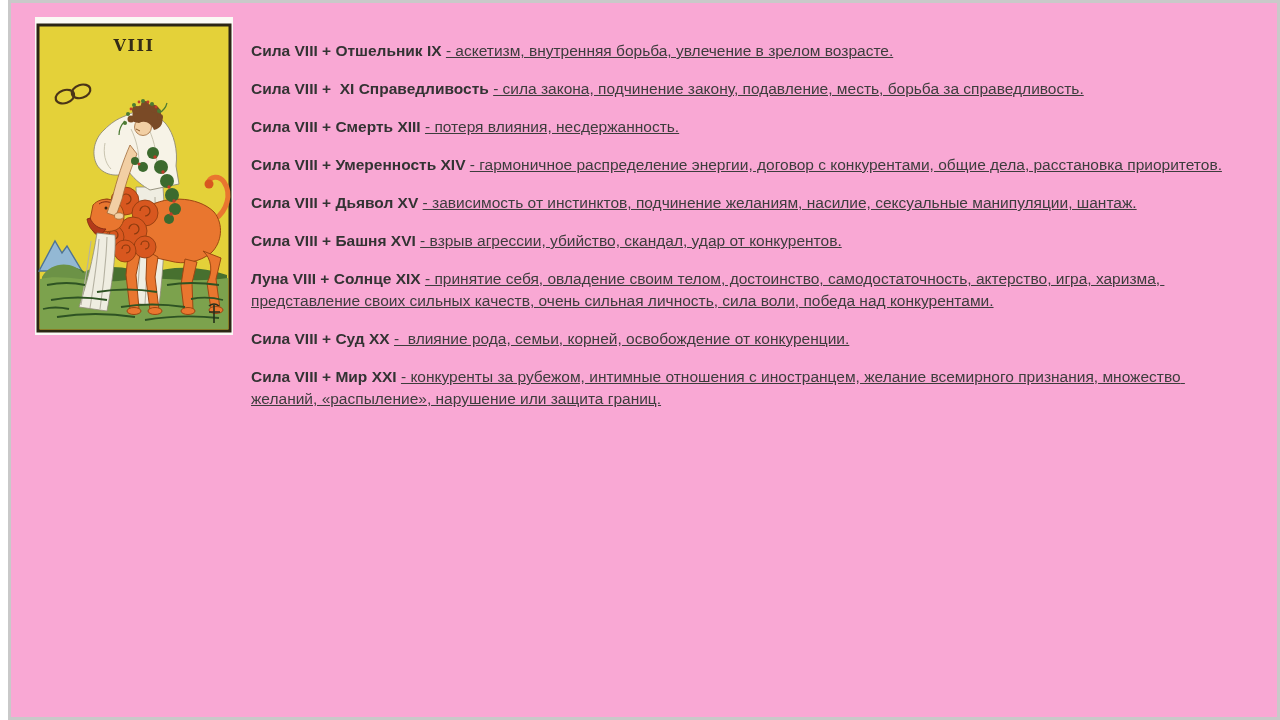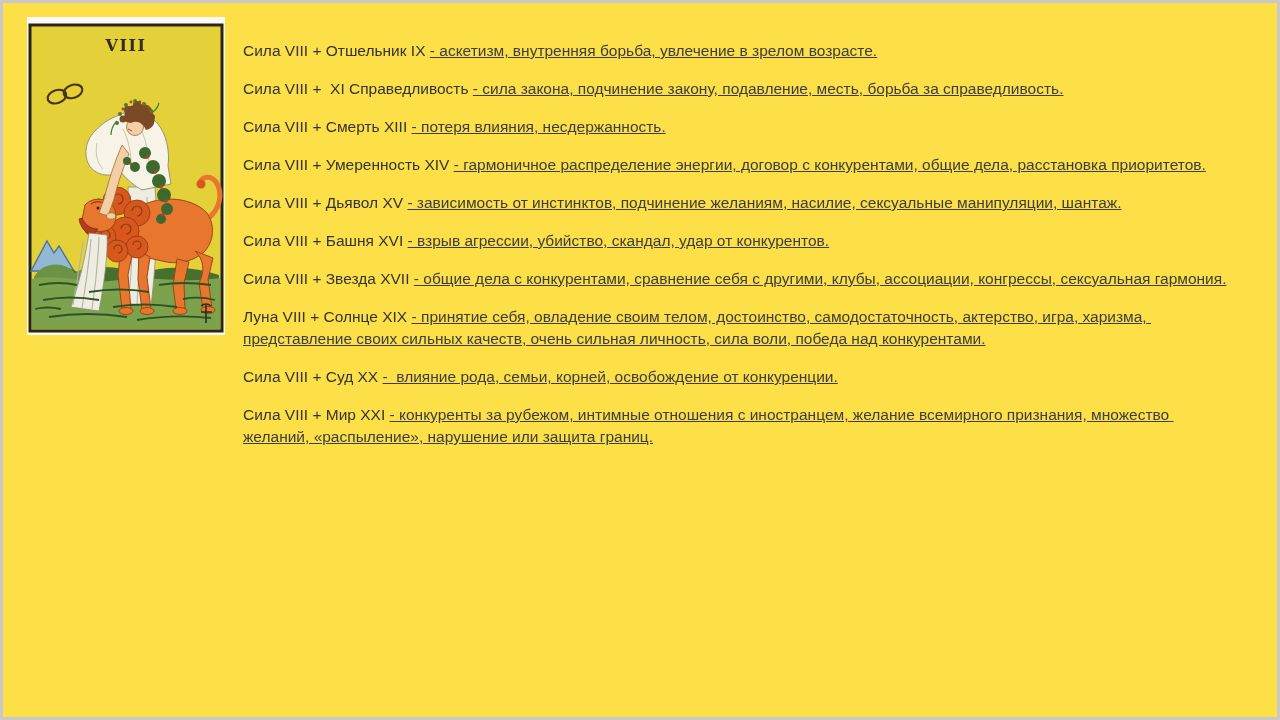--- a/index.html
+++ b/index.html
@@ -3,32 +3,32 @@
 <meta charset="utf-8">
 <style>
   html,body{margin:0;padding:0;}
   body{
     width:1280px;height:720px;background:#ffffff;
     font-family:"Liberation Sans","DejaVu Sans",sans-serif;
     overflow:hidden;position:relative;
   }
   .frame{
     position:absolute;inset:0;box-sizing:border-box;
-    border:3px solid #c9c9c9;background:#fde047;
+    border:3px solid #c9c9c9;background:#f9a8d4;margin-left:8px;
   }
   .card{
     position:absolute;left:24px;top:14px;width:198px;height:318px;
   }
   .card svg{display:block;width:198px;height:318px;}
   .entries{
     position:absolute;left:240px;top:37px;width:992px;
     color:#3d3d3d;font-size:15.5px;line-height:22px;
   }
   .entry{margin:0 0 16px 0;}
-  .entry b{font-weight:normal;color:#333333;white-space:pre-wrap;}
+  .entry b{font-weight:bold;color:#333333;white-space:pre-wrap;}
   .entry span{white-space:pre-wrap;text-decoration:underline;}
 </style>
 </head>
 <body>
 
 <div class="frame">
 
   <div class="card">
     <svg viewBox="0 0 198 318" xmlns="http://www.w3.org/2000/svg">
 
@@ -171,21 +171,20 @@
 
 
   <p class="entry"><b>Сила VIII + Смерть XIII</b> <span>- потеря влияния, несдержанность.</span></p>
 
   <p class="entry"><b>Сила VIII + Умеренность XIV</b> <span>- гармоничное распределение энергии, договор с конкурентами, общие дела, расстановка приоритетов.</span></p>
 
   <p class="entry"><b>Сила VIII + Дьявол XV</b> <span>- зависимость от инстинктов, подчинение желаниям, насилие, сексуальные манипуляции, шантаж.</span></p>
 
   <p class="entry"><b>Сила VIII + Башня XVI</b> <span>- взрыв агрессии, убийство, скандал, удар от конкурентов.</span></p>
 
-  <p class="entry"><b>Сила VIII + Звезда XVII</b> <span>- общие дела с конкурентами, сравнение себя с другими, клубы, ассоциации, конгрессы, сексуальная гармония.</span></p>
 
 
   <p class="entry"><b>Луна VIII + Солнце XIX</b> <span>- принятие себя, овладение своим телом, достоинство, самодостаточность, актерство, игра, харизма, представление своих сильных качеств, очень сильная личность, сила воли, победа над конкурентами.</span></p>
 
   <p class="entry"><b>Сила VIII + Суд XX</b> <span>-  влияние рода, семьи, корней, освобождение от конкуренции.</span></p>
 
   <p class="entry"><b>Сила VIII + Мир XXI</b> <span>- конкуренты за рубежом, интимные отношения с иностранцем, желание всемирного признания, множество желаний, «распыление», нарушение или защита границ.</span></p>
 </div>
 </div>
 

